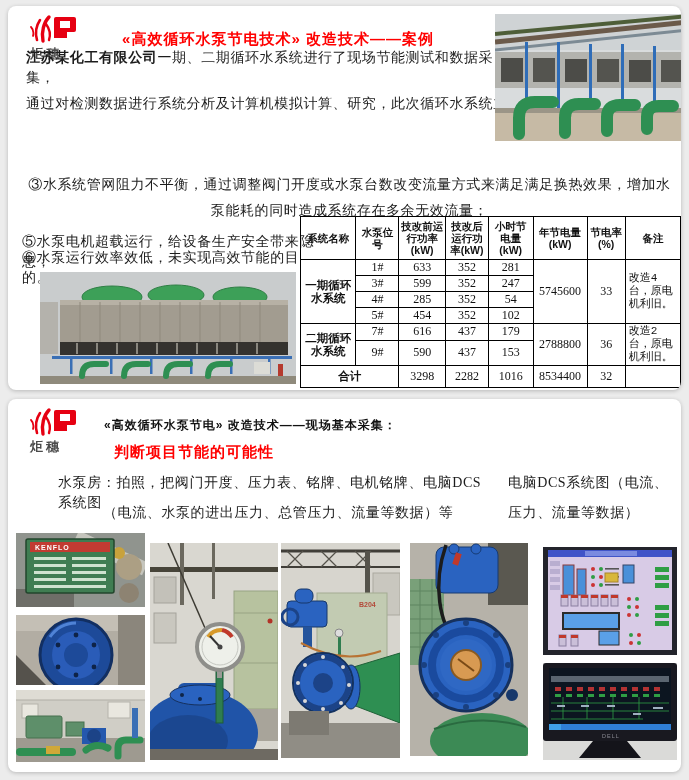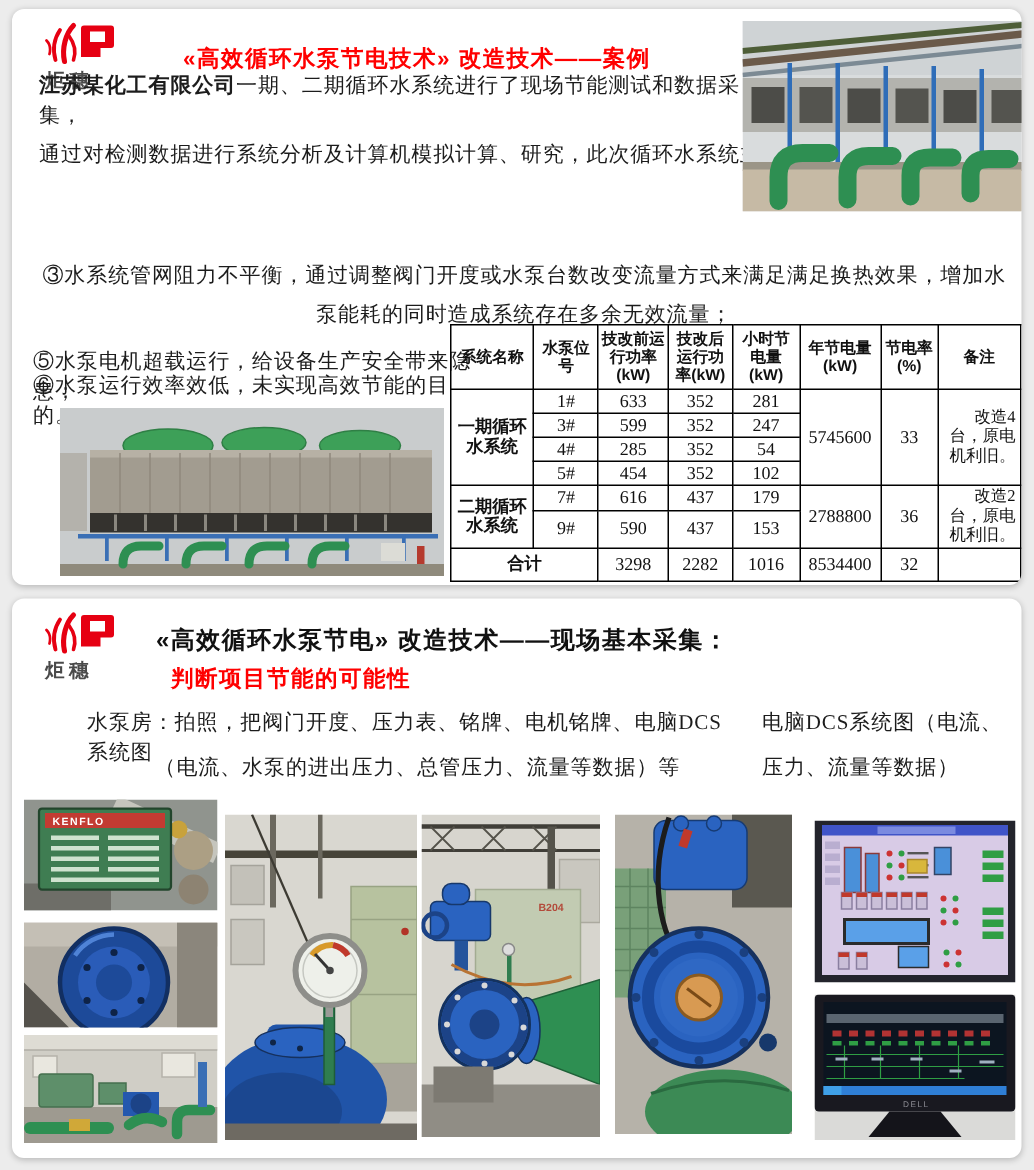--- a/index.html
+++ b/index.html
@@ -20,40 +20,40 @@
   .logo svg{display:block;}
   .logo-text{
     font-family:Liberation Sans, sans-serif;
     font-weight:bold;color:#4a4a4a;font-size:13px;letter-spacing:3px;margin-top:1px;
   }
   .title-red{
     color:#ff0000;font-weight:bold;font-size:15px;
     font-family:"Liberation Sans","DejaVu Sans",sans-serif;letter-spacing:1px;
   }
   .title-black{
-    color:#111;font-weight:bold;font-size:16px;
+    color:#111;font-weight:bold;font-size:12px;
     font-family:"Liberation Sans","DejaVu Sans",sans-serif;letter-spacing:1px;
   }
   .bodytext{font-size:14px;color:#1c1c1c;letter-spacing:0.6px;line-height:20px;}
   .b{font-weight:bold;}
   table.results{
     border-collapse:collapse;table-layout:fixed;
     font-family:"Liberation Serif","DejaVu Serif",serif;
   }
   table.results td{
     border:1px solid #000;text-align:center;vertical-align:middle;
     font-size:12px;color:#111;padding:0 2px;overflow:hidden;
   }
   table.results tr.th td{
     font-weight:bold;font-size:10.5px;line-height:12px;height:40px;
     font-family:"Liberation Sans","DejaVu Sans",sans-serif;padding:1px 1px;
   }
   table.results td.sys{font-weight:bold;font-size:11.5px;line-height:13px;
     font-family:"Liberation Sans","DejaVu Sans",sans-serif;}
-  table.results td.note{font-size:11px;text-align:right;line-height:13px;padding:1px 3px;}
+  table.results td.note{font-size:11px;text-align:left;line-height:13px;padding:1px 3px;font-family:Liberation Mono, monospace;}
   table.results tr.r{height:15px;}
   table.results tr.r2{height:24px;}
   table.results tr.sum{height:22px;}
   svg text{font-family:"Liberation Sans","DejaVu Sans",sans-serif;}
 </style>
 </head>
 <body>
 
 <div id="slide1" class="slide">
 

